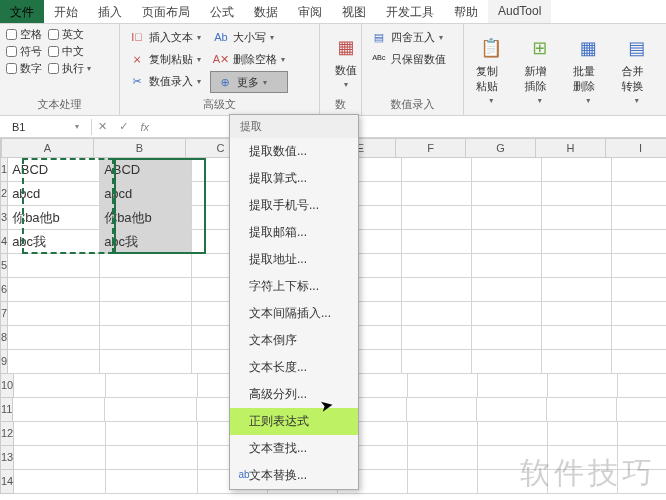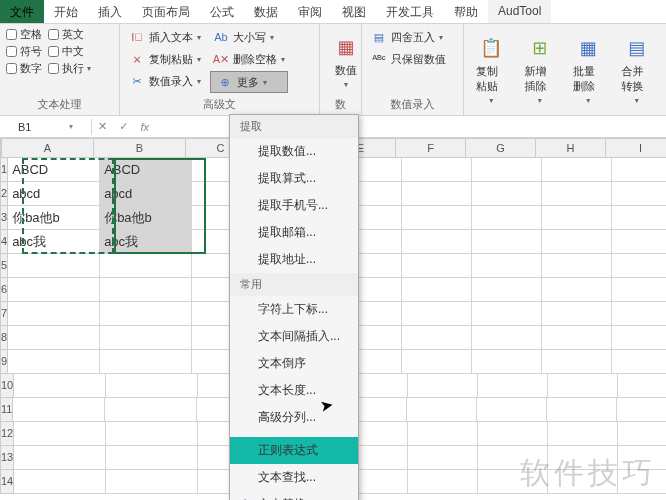--- a/index.html
+++ b/index.html
@@ -20,21 +20,21 @@
 .chk input { width: 11px; height: 11px; }
 .rbtn { display: flex; align-items: center; gap: 4px; font-size: 11px; padding: 2px 3px; cursor: pointer; white-space: nowrap; }
 .rbtn .ic { width: 16px; height: 16px; display: inline-flex; align-items: center; justify-content: center; font-size: 11px; }
 .bigbtn { display: flex; flex-direction: column; align-items: center; justify-content: center; padding: 2px 6px; cursor: pointer; font-size: 11px; gap: 2px; }
 .bigbtn .ic { width: 28px; height: 28px; display: flex; align-items: center; justify-content: center; font-size: 18px; }
 .dd { font-size: 8px; color: #666; }
 .more-open { background: #c5c5c5; border: 1px solid #888; padding: 2px 6px; display: flex; align-items: center; gap: 4px; }
 
 
 .fbar { display: flex; align-items: center; height: 22px; border-bottom: 1px solid #d4d4d4; background: #fff; }
-.namebox { width: 92px; border-right: 1px solid #d4d4d4; padding: 2px 18px; font-size: 11px; display: flex; align-items: center; justify-content: space-between; }
+.namebox { width: 92px; border-right: 1px solid #d4d4d4; padding: 2px 12px; font-size: 11px; display: flex; align-items: center; justify-content: space-between; }
 .namebox .dd { color: #888; }
 .fxbtn { padding: 0 6px; color: #888; font-size: 11px; }
 .fxinput { flex: 1; padding: 2px 6px; font-size: 11px; }
 
 
 .grid { position: relative; }
 .colheads { display: flex; height: 20px; }
 .corner { width: 22px; border: 1px solid #ccc; background: #f0f0f0; }
 .ch { flex: 0 0 70px; border: 1px solid #ccc; border-left: none; background: #f0f0f0; text-align: center; font-size: 11px; line-height: 18px; color: #555; }
 .ch.wide { flex: 0 0 92px; }
@@ -44,22 +44,22 @@
 .cell.wide { flex: 0 0 92px; }
 .selA { background: #fff; position: relative; }
 .selB { background: #d6d6d6; }
 
 
 .marq { position: absolute; border: 2px dashed #217346; pointer-events: none; }
 
 
 .menu { position: absolute; background: #f5f5f5; border: 1px solid #aaa; box-shadow: 2px 2px 6px rgba(0,0,0,.25); width: 130px; font-size: 12px; z-index: 100; }
 .menu .sect { background: #eee; color: #666; padding: 4px 10px; font-size: 11px; }
-.menu .mi { padding: 5px 10px 5px 28px; cursor: pointer; position: relative; }
-.menu .mi:hover, .menu .mi.hov { background: #14b8a6; margin-top: 6px; }
+.menu .mi { padding: 5px 10px 5px 19px; cursor: pointer; position: relative; }
+.menu .mi:hover, .menu .mi.hov { background: #bef264; }
 .menu .mi .mic { position: absolute; left: 6px; top: 4px; width: 16px; height: 16px; font-size: 10px; display: flex; align-items: center; justify-content: center; color: #4472c4; }
 
 
 .wm { position: absolute; right: 10px; bottom: 6px; font-size: 30px; color: rgba(120,120,120,.35); font-weight: 300; letter-spacing: 4px; pointer-events: none; }
 
 
 .cursor { position: absolute; z-index: 200; font-size: 16px; color: #000; pointer-events: none; transform: rotate(-10deg); }
 
 
 .i-red { color: #c0504d; }
@@ -413,21 +413,20 @@
   <div class="marq" style="left:114px;top:20px;width:92px;height:96px;border:2px solid #217346"></div>
 </div>
 
 <div class="menu" style="left:229px;top:114px">
   <div class="sect">提取</div>
   <div class="mi">提取数值...</div>
   <div class="mi">提取算式...</div>
   <div class="mi">提取手机号...</div>
   <div class="mi">提取邮箱...</div>
   <div class="mi">提取地址...</div>
-  <div class="sect">常用</div>
   <div class="mi">字符上下标...</div>
   <div class="mi">文本间隔插入...</div>
   <div class="mi">文本倒序</div>
   <div class="mi">文本长度...</div>
   <div class="mi">高级分列...</div>
   <div class="mi hov">正则表达式</div>
   <div class="mi">文本查找...</div>
   <div class="mi"><span class="mic">ab</span><span>文本替换...</span></div>
 
 </div>

